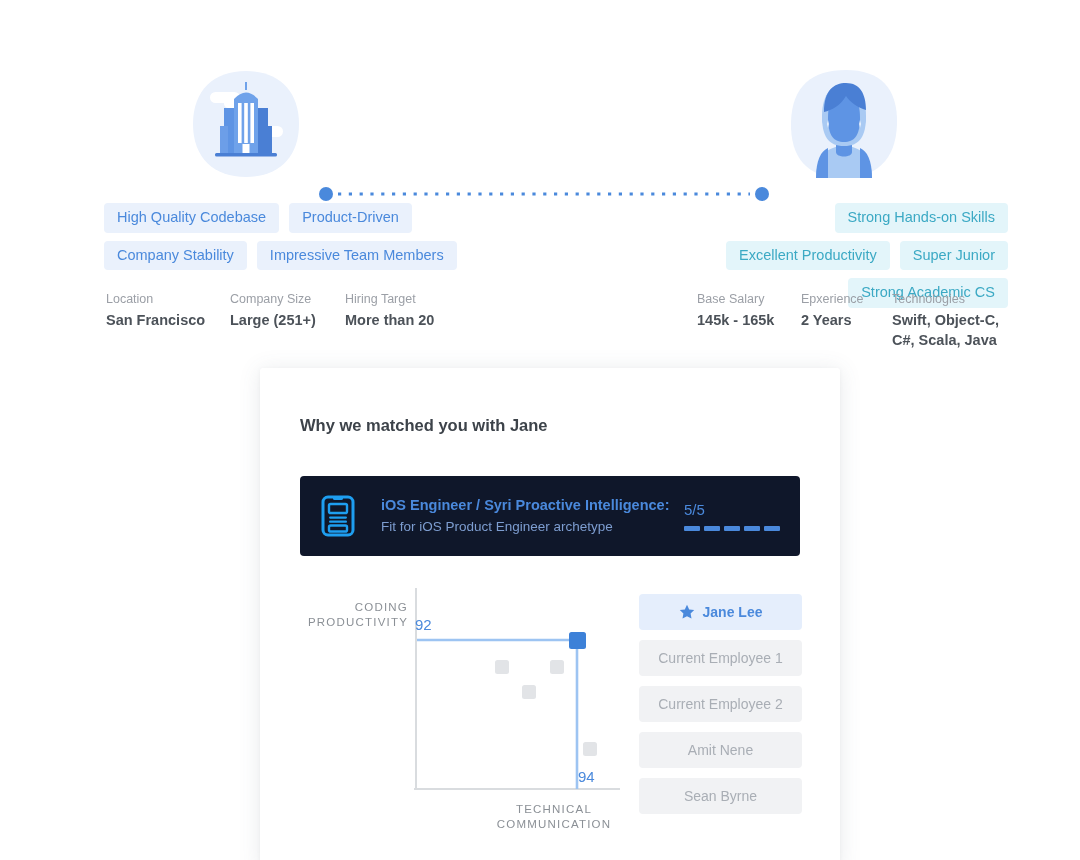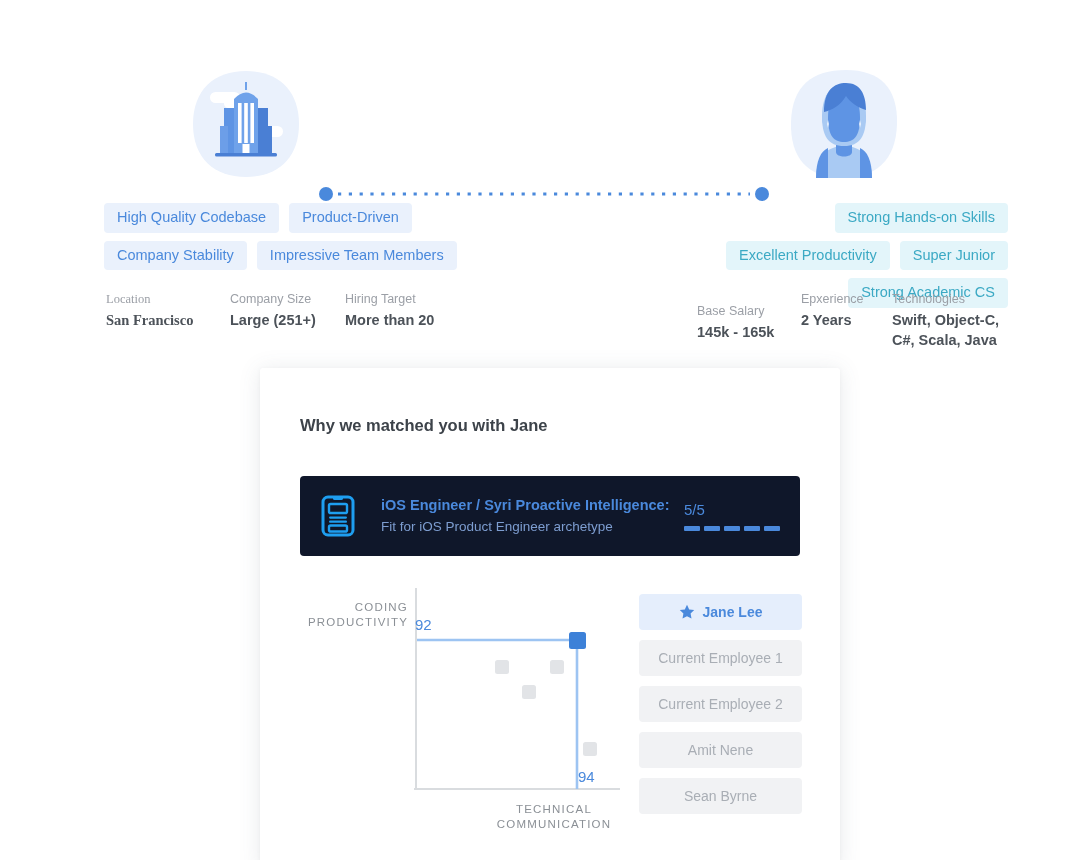--- a/index.html
+++ b/index.html
@@ -30,23 +30,23 @@
     font-size: 14.5px; line-height: 1; white-space: nowrap;
   }
   .tag.blue { background: #eaf1fc; color: #4a89dc; }
   .tag.teal { background: #e3f5fa; color: #3ba9c4; }
 
   
   .stats { position: absolute; display: flex; }
   .stats.left  { left: 106px; top: 291px; gap: 0; }
   .stats.right { left: 697px; top: 291px; gap: 0; }
   .stat { display: flex; flex-direction: column; }
-  .stats.left .stat:nth-child(1) { width: 124px; font-family: Liberation Serif, serif; }
+  .stats.left .stat:nth-child(1) { width: 124px; }
   .stats.left .stat:nth-child(2) { width: 115px; }
-  .stats.right .stat:nth-child(1) { width: 104px; margin-top: 12px; }
+  .stats.right .stat:nth-child(1) { width: 104px; }
   .stats.right .stat:nth-child(2) { width: 91px; }
   .stats.right .stat:nth-child(3) { width: 110px; }
   .stat-label { font-size: 12.5px; color: #9b9fa6; line-height: 1.35; }
   .stat-value { font-size: 14.5px; color: #4c5259; font-weight: bold; line-height: 1.42; margin-top: 2px; }
 
   
   .card {
     position: absolute; left: 260px; top: 368px;
     width: 580px; height: 500px;
     background: #ffffff; border-radius: 3px;

